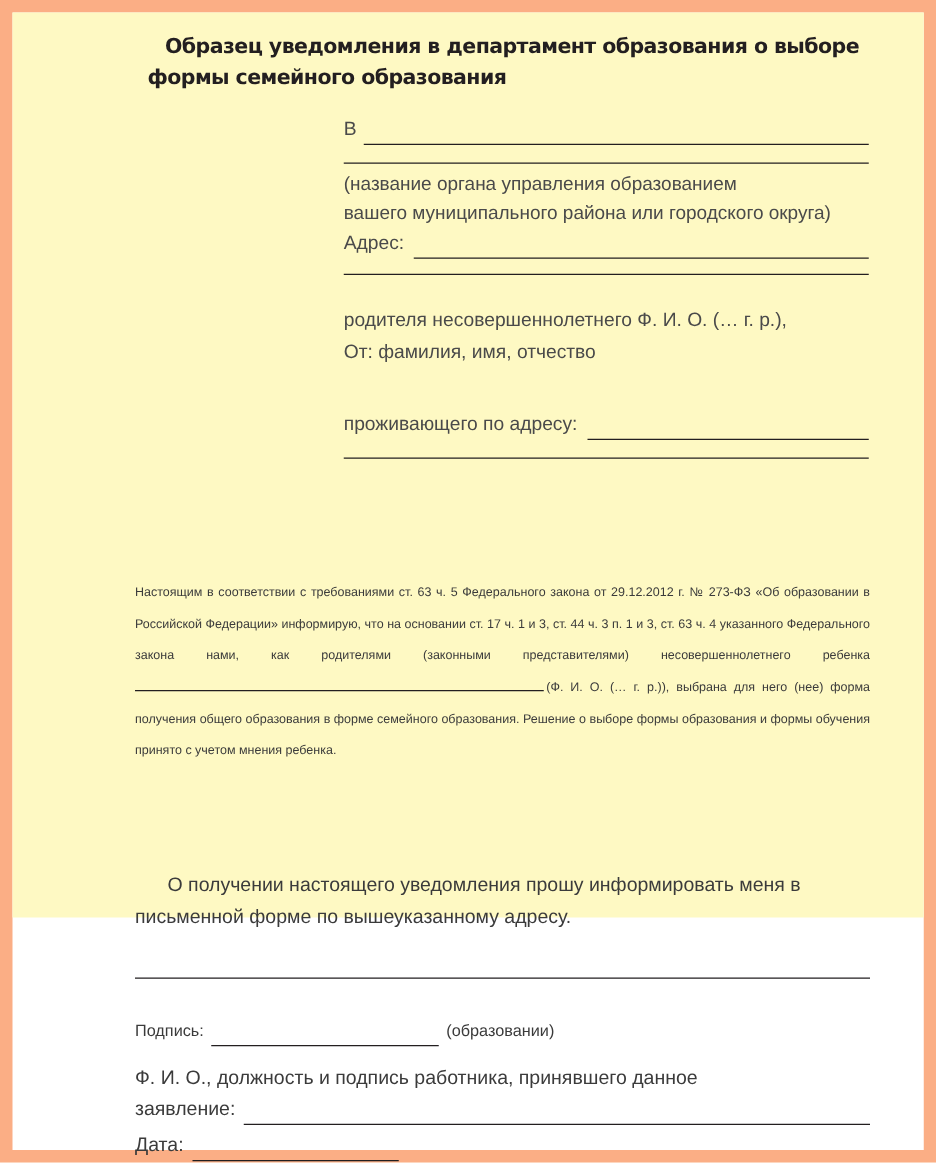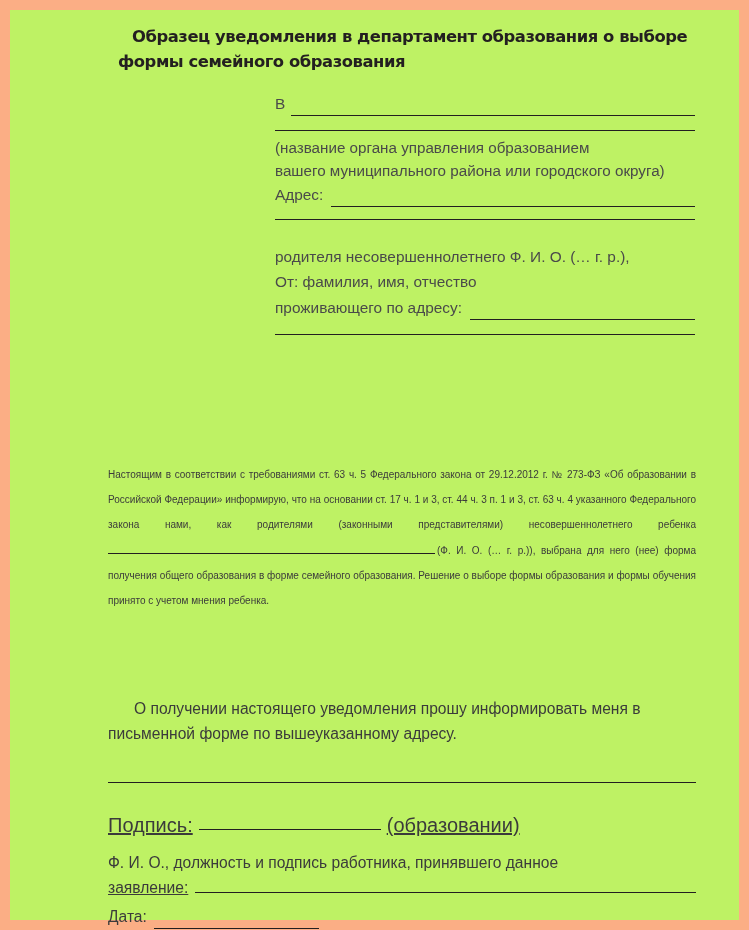--- a/index.html
+++ b/index.html
@@ -17,22 +17,22 @@
 
   
   .page-frame {
     position: relative;
     width: 749px; height: 930px;
     border: 10px solid #fbae85;
     background: #ffffff;
   }
   .page-inner {
     position: relative;
-    width: 729px; height: 910px;
-    background: #bef264;
+    width: 729px; height: 724px;
+    background: #fef9c3;
     padding: 0;
   }
 
   
   .doc-title {
     position: absolute;
     left: 108px; top: 14px;
     width: 586px;
     font-family: "DejaVu Sans", sans-serif;
     font-weight: bold;
@@ -100,20 +100,21 @@
     width: 420px;
     font-size: 15.4px;
     line-height: 24.5px;
     color: #4a4a4a;
   }
   .from-line3 {
     display: flex;
     align-items: flex-end;
     gap: 8px;
     height: 26px;
+    margin-top: 32px;
   }
   .from-line3 .fill {
     flex: 1 1 auto;
     border-bottom: 1.6px solid #231f20;
     height: 19px;
   }
   .from-rule {
     margin-top: 14px;
     border-bottom: 1.6px solid #231f20;
     width: 420px;
@@ -164,46 +165,45 @@
   .foot-rule {
     position: absolute;
     left: 98px; top: 772px;
     width: 588px;
     border-bottom: 1.6px solid #231f20;
   }
   .sig-row {
     position: absolute;
     left: 98px; top: 803px;
     width: 588px;
-    font-size: 20px;
+    font-size: 13px;
     line-height: 24px;
     color: #3b3b3b;
     display: flex;
+    align-items: flex-end;
     gap: 6px;
-    text-decoration: underline;
   }
   .sig-row .fill-sig {
     width: 182px;
     border-bottom: 1.5px solid #231f20;
     height: 17px;
   }
   .accept-block {
     position: absolute;
     left: 98px; top: 840px;
     width: 588px;
     font-size: 15.6px;
     line-height: 25px;
     color: #3b3b3b;
   }
   .accept-line2 {
     display: flex;
-    align-items: flex-start;
+    align-items: flex-end;
     gap: 7px;
     height: 25px;
-    text-decoration: underline;
   }
   .accept-line2 .fill {
     flex: 1 1 auto;
     border-bottom: 1.5px solid #231f20;
     height: 18px;
   }
   .date-row {
     position: absolute;
     left: 98px; top: 895px;
     font-size: 15.6px;

